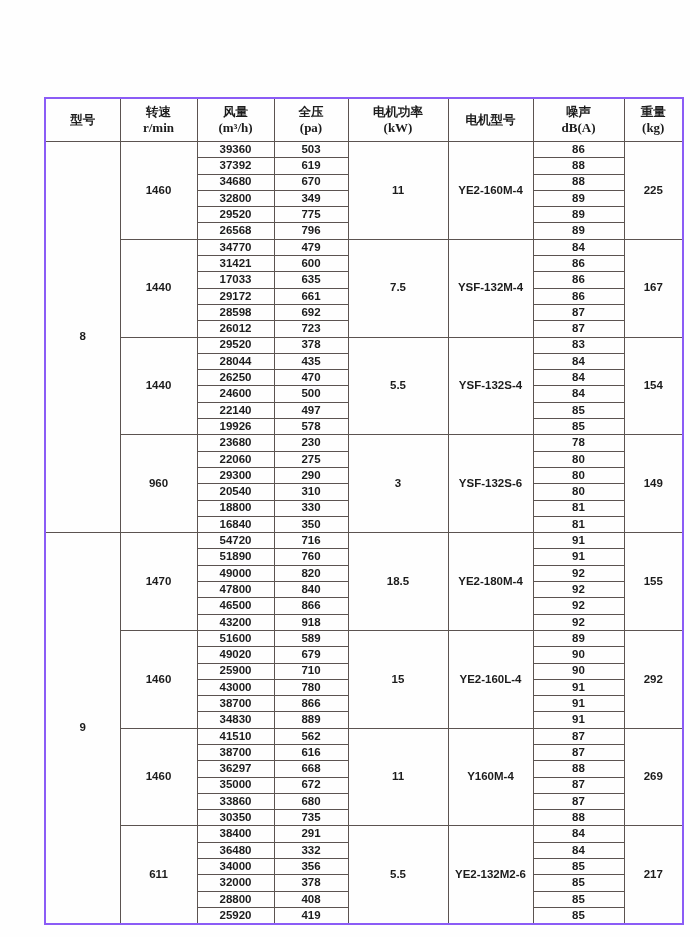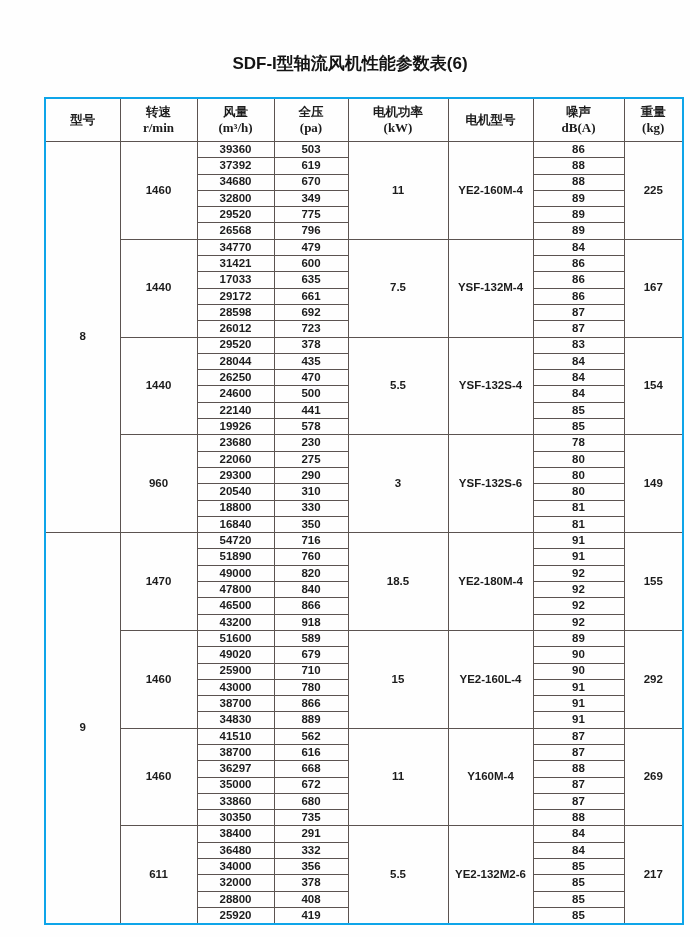--- a/index.html
+++ b/index.html
@@ -37,21 +37,21 @@
     font-weight: bold;
     color: #141414;
   }
   table.perf {
     position: absolute;
     left: 44px;
     top: 97px;
     width: 638px;
     border-collapse: collapse;
     table-layout: fixed;
-    border: 2px solid #0ea5e9;
+    border: 2px solid #8b5cf6;
   }
   table.perf th,
   table.perf td {
     border: 1px solid #5b5350;
     padding: 0;
     text-align: center;
     vertical-align: middle;
     font-weight: bold;
     color: #1c1c1c;
     overflow: hidden;
@@ -71,21 +71,20 @@
     font-size: 11.5px;
     line-height: 1;
   }
   td.cell-model { font-size: 12.5px; }
   td.cell-speed, td.cell-power, td.cell-motor, td.cell-weight { font-size: 11.5px; }
 </style>
 </head>
 <body>
 
 <div class="page">
-  <h2 class="table-title">SDF-I型轴流风机性能参数表(6)</h2>
   <table class="perf">
     <colgroup>
       <col style="width:75px">
         <col style="width:77px">
         <col style="width:77px">
         <col style="width:74px">
       <col style="width:100px">
         <col style="width:85px">
         <col style="width:91px">
         <col style="width:59px">
@@ -213,21 +212,21 @@
           <td>470</td>
           <td>84</td>
         </tr>
         <tr>
           <td>24600</td>
           <td>500</td>
           <td>84</td>
         </tr>
         <tr>
           <td>22140</td>
-          <td>441</td>
+          <td>497</td>
           <td>85</td>
         </tr>
         <tr>
           <td>19926</td>
           <td>578</td>
           <td>85</td>
         </tr>
         <tr>
           <td class="cell-speed" rowspan="6">960</td>
           <td>23680</td>

